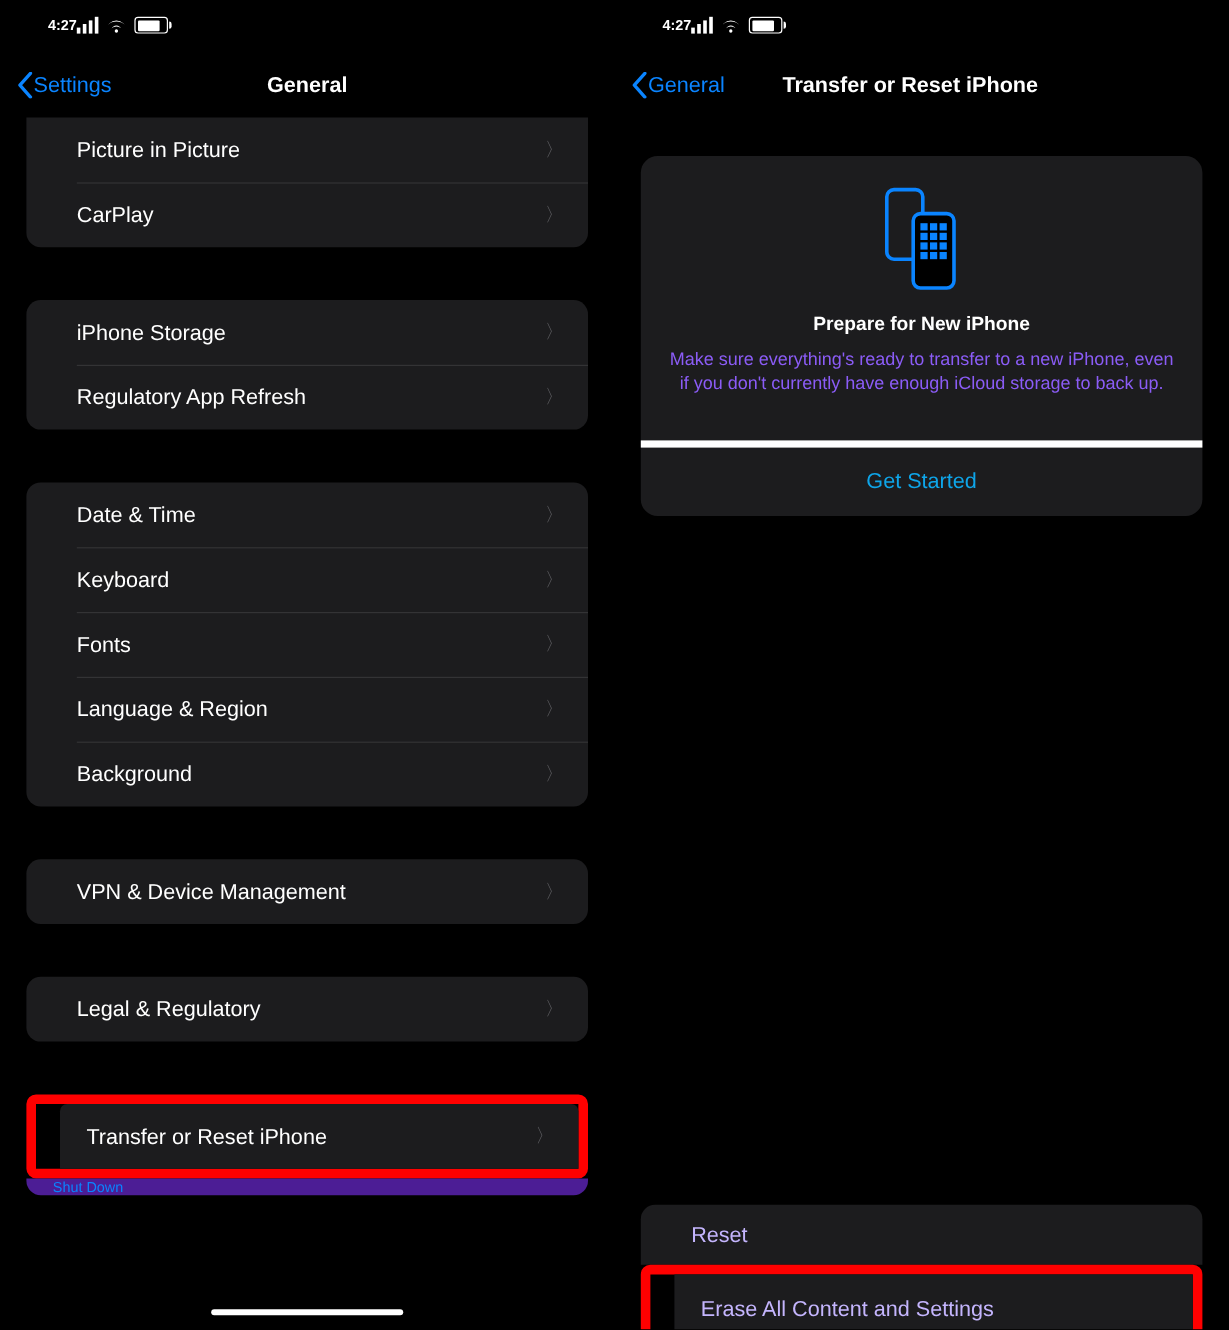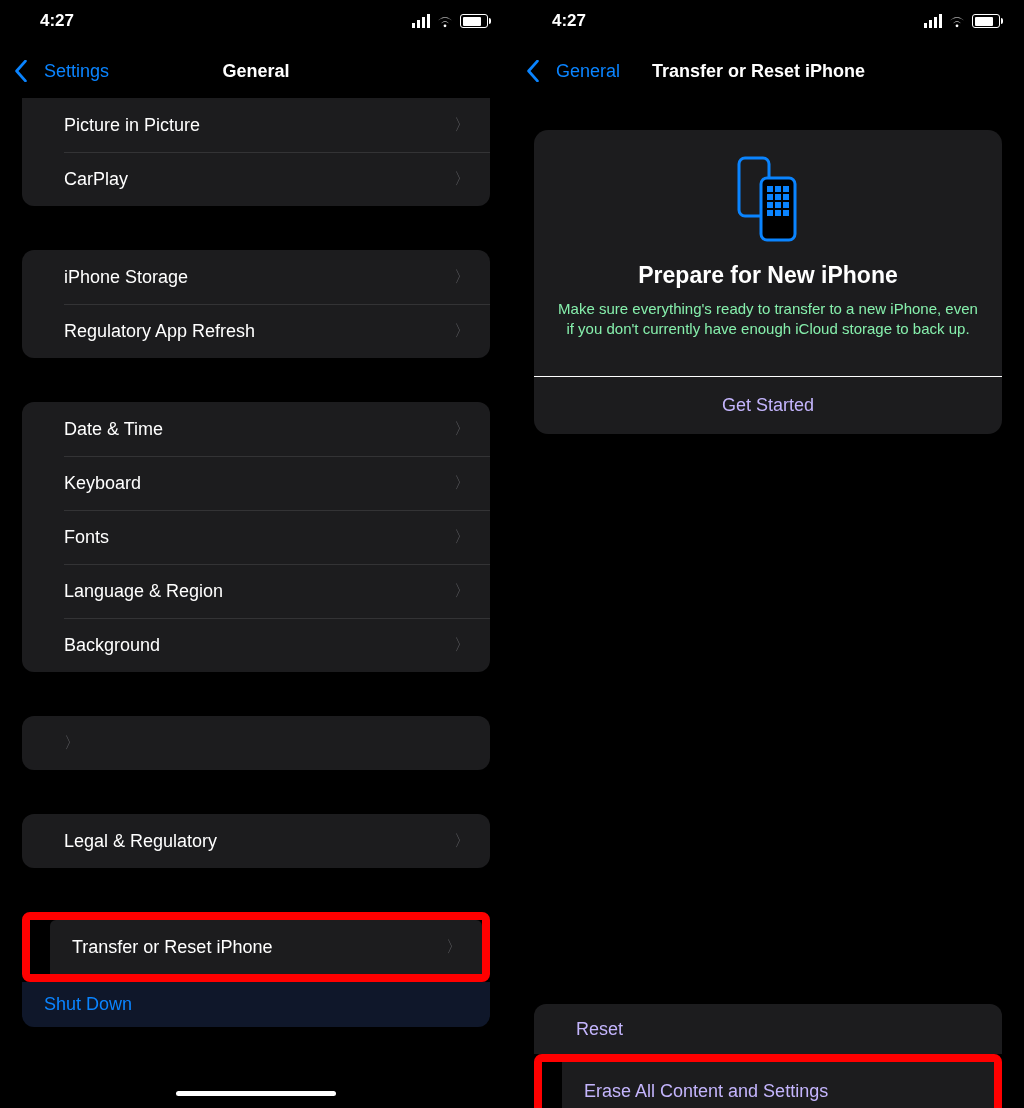--- a/index.html
+++ b/index.html
@@ -12,37 +12,36 @@
   }
   .screen {
     width: 512px; height: 1108px;
     background: #000;
     position: relative;
     overflow: hidden;
   }
   .status-bar {
     height: 42px;
     display: flex; align-items: center;
-    justify-content: space-between;
     padding: 0 24px 0 40px;
     font-weight: 600;
-    font-size: 17px;
+    font-size: 12px;
   }
   .status-icons { display: flex; align-items: center; gap: 6px; }
   .nav {
     height: 58px;
     display: flex; align-items: center;
     position: relative;
     padding: 0 10px;
   }
   .nav-back {
     display: flex; align-items: center;
     color: #0a84ff;
     font-size: 18px;
-    gap: 16px;
+    gap: 0;
     position: absolute;
     left: 14px;
   }
   .nav-title {
     font-weight: 600;
     font-size: 18px;
     position: absolute;
     left: 50%; transform: translateX(-50%);
   }
   .nav-title.large {
@@ -88,41 +87,41 @@
   }
   .highlight .cell { background:#1c1c1e; }
   .card {
     background: #1c1c1e;
     border-radius: 14px;
     margin-top: 30px;
     padding: 24px 24px 0 24px;
     text-align: center;
   }
   .card-icon { margin: 0 auto 14px; width: 70px; height: 94px; }
-  .card-title { font-weight: 600; font-size: 23px; margin-bottom: 10px; }
-  .card-text { font-size: 15px; color: #86efac; line-height: 1.35; margin-bottom: 36px; }
+  .card-title { font-weight: 600; font-size: 16px; margin-bottom: 10px; }
+  .card-text { font-size: 15px; color: #8b5cf6; line-height: 1.35; margin-bottom: 36px; }
   .card-action {
-    border-top: 1px solid #ffffff;
+    border-top: 6px solid #ffffff;
     margin: 0 -24px;
     padding: 18px 0;
-    color: #c4b5fd;
+    color: #0ea5e9;
     font-size: 18px;
   }
   .bottom-stack {
     position: absolute;
     left: 22px; right: 22px; bottom: 10px;
   }
   .home-indicator {
     position: absolute;
     bottom: 10px; left: 50%; transform: translateX(-50%);
     width: 160px; height: 5px;
     border-radius: 3px;
     background: #fff;
   }
-  .screen1-extra { background:#0f172a; border-radius:0 0 12px 12px; padding:12px 22px; font-size:18px; color:#0a84ff; }
+  .screen1-extra { background:#4c1d95; border-radius:0 0 12px 12px; padding:0 22px; font-size:12px; color:#0a84ff; }
 
   
   .bars { display:flex; align-items:flex-end; gap:2px; }
   .bars span { width:3px; background:#fff; display:block; }
   .bars span:nth-child(1){height:5px} .bars span:nth-child(2){height:8px} .bars span:nth-child(3){height:11px} .bars span:nth-child(4){height:14px}
   .wifi svg { display:block }
   .battery { width:28px; height:14px; border:1.5px solid #fff; border-radius:3px; position:relative; }
   .battery::after { content:""; position:absolute; right:-4px; top:3px; width:2.5px; height:6px; background:#fff; border-radius:0 2px 2px 0;}
   .battery i { display:block; position:absolute; left:1.5px; top:1.5px; bottom:1.5px; width:70%; background:#fff; border-radius:1px;}
 </style>
@@ -202,20 +201,21 @@
         <span class="chevron">〉</span>
       </div>
       <div class="cell">
         <span>Background</span>
         <span class="chevron">〉</span>
       </div>
     </div>
 
     <div class="group">
       <div class="cell">
+        <span>VPN &amp; Device Management</span>
         <span class="chevron">〉</span>
       </div>
     </div>
 
     <div class="group">
       <div class="cell">
         <span>Legal &amp; Regulatory</span>
         <span class="chevron">〉</span>
       </div>
     </div>

